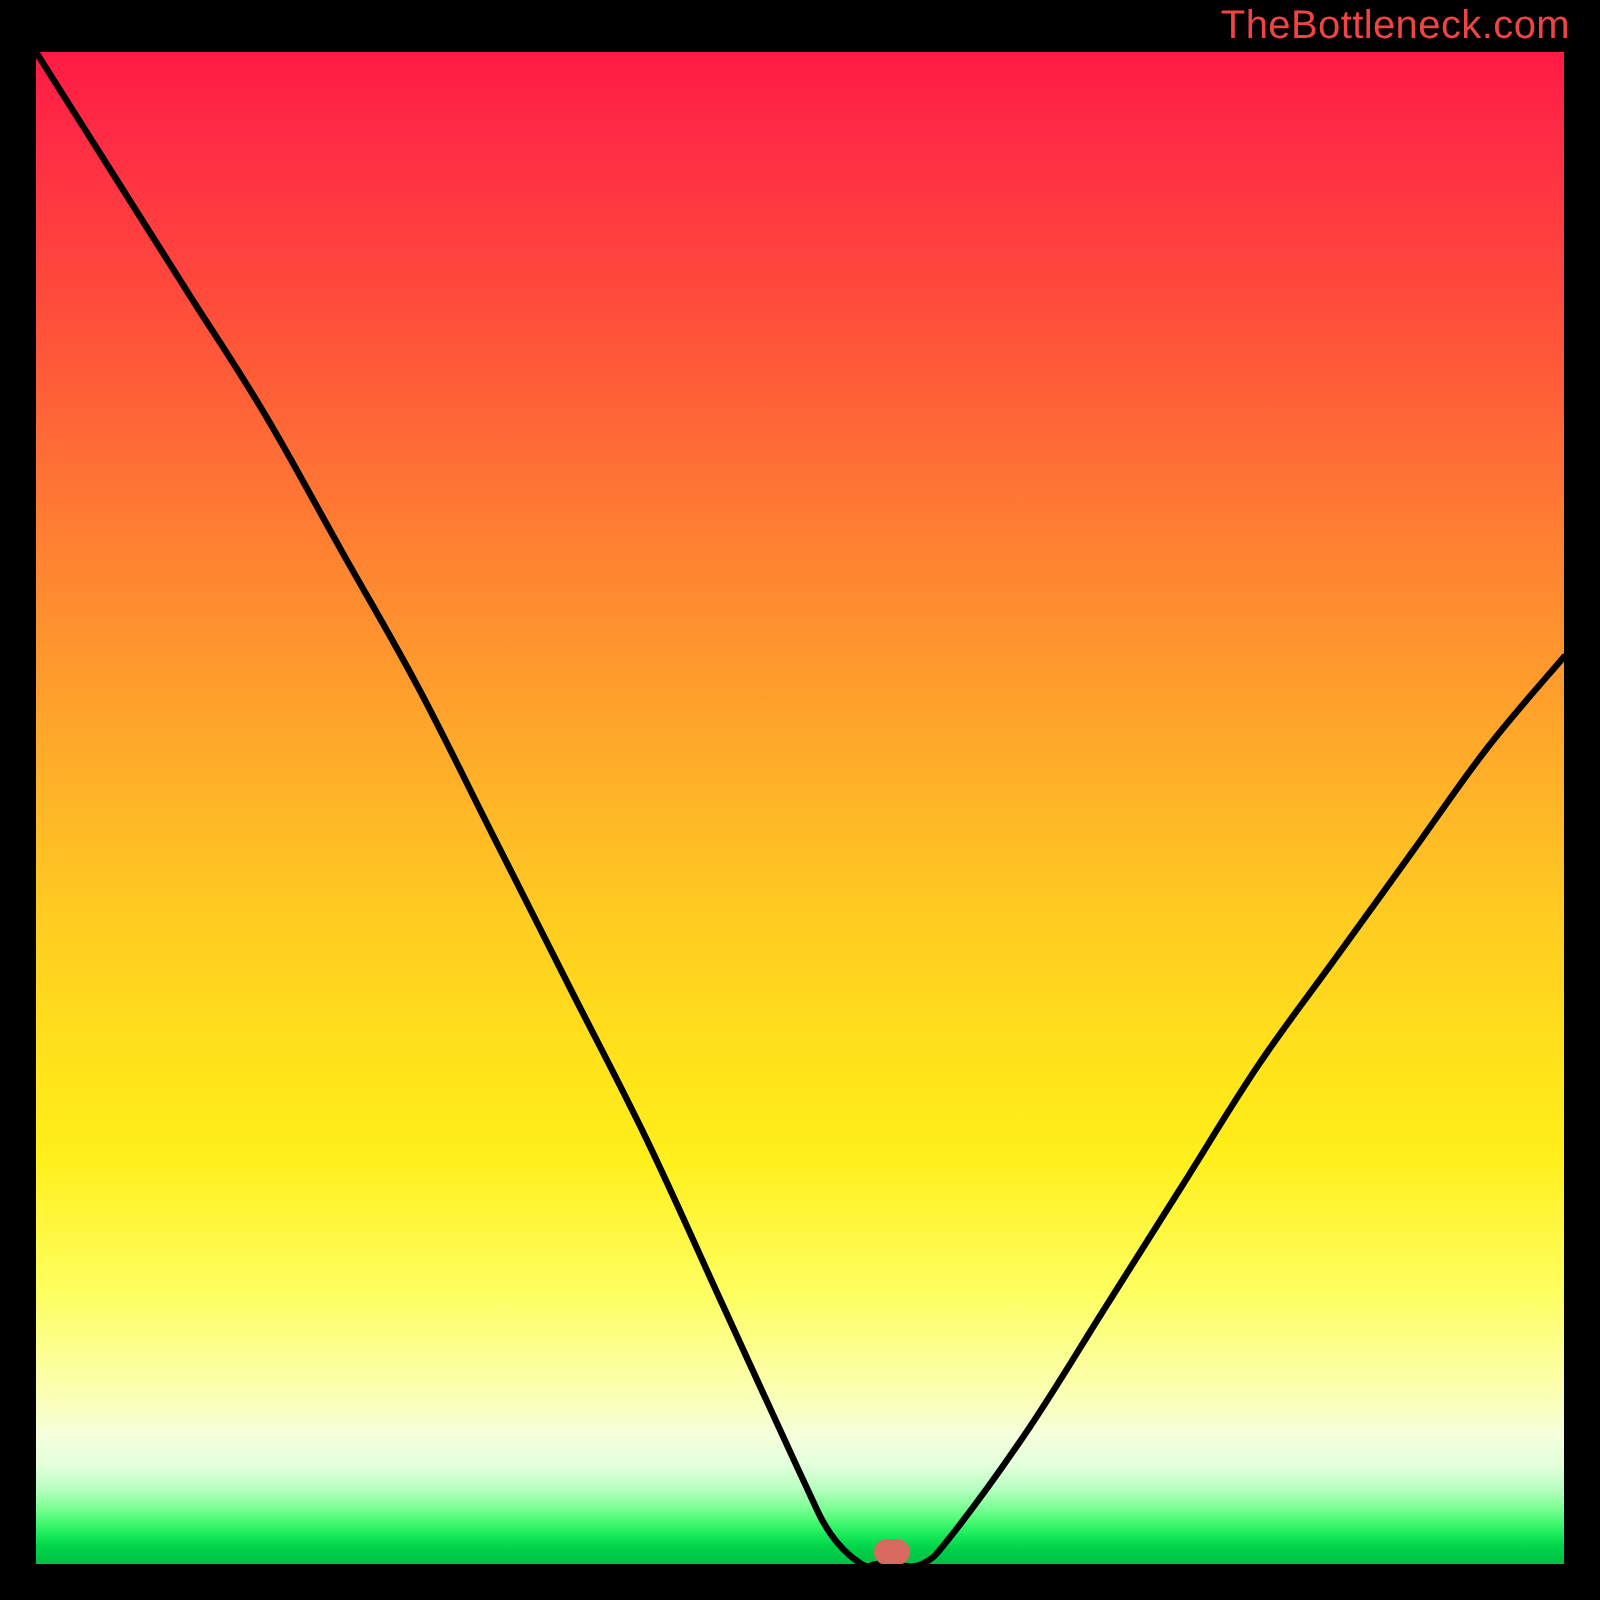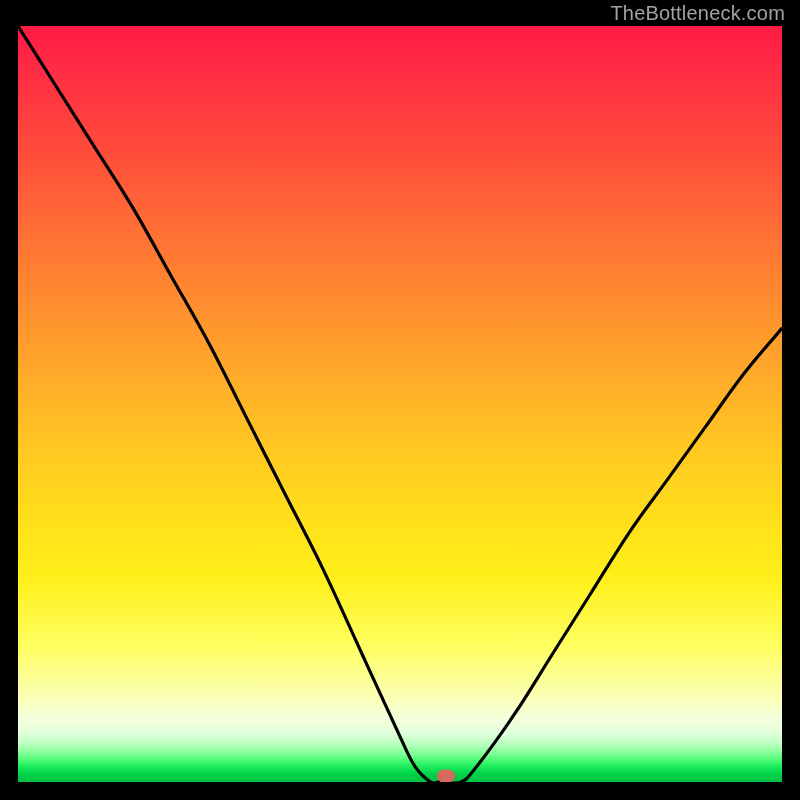--- a/index.html
+++ b/index.html
@@ -14,21 +14,21 @@
   .frame {
     position: relative;
     width: 800px;
     height: 800px;
     background: #000;
   }
   .watermark {
     position: absolute;
     top: 2px;
     right: 15px;
-    color: #a3a3a3;
+    color: #ef4444;
     font-size: 20px;
     font-weight: 500;
     letter-spacing: 0.2px;
     z-index: 20;
   }
   .plot-area {
     position: absolute;
     left: 18px;
     top: 26px;
     width: 764px;

